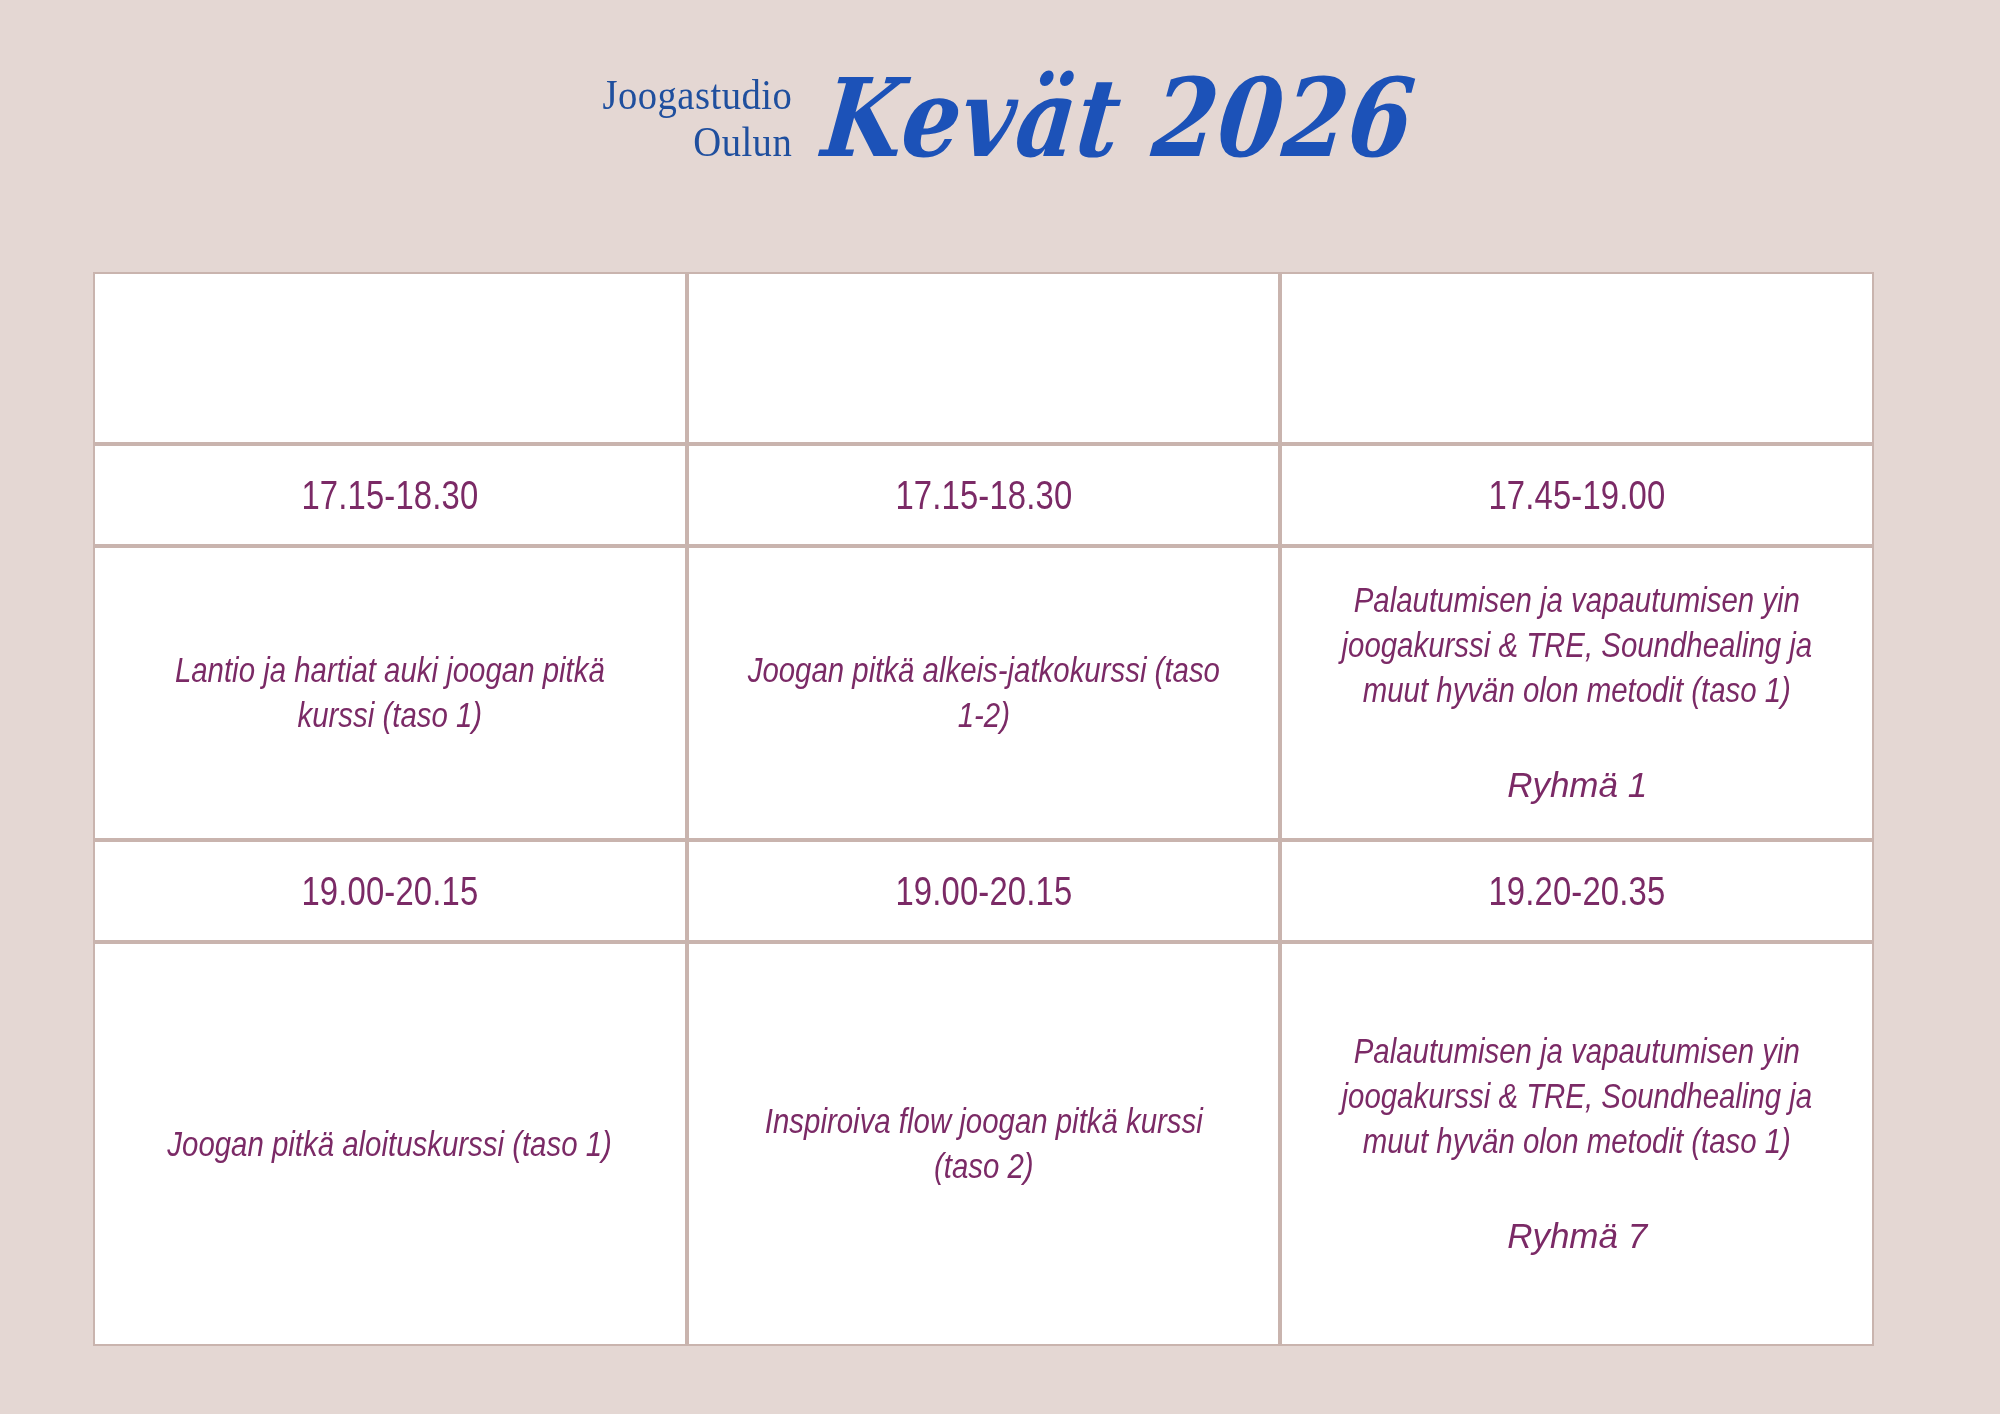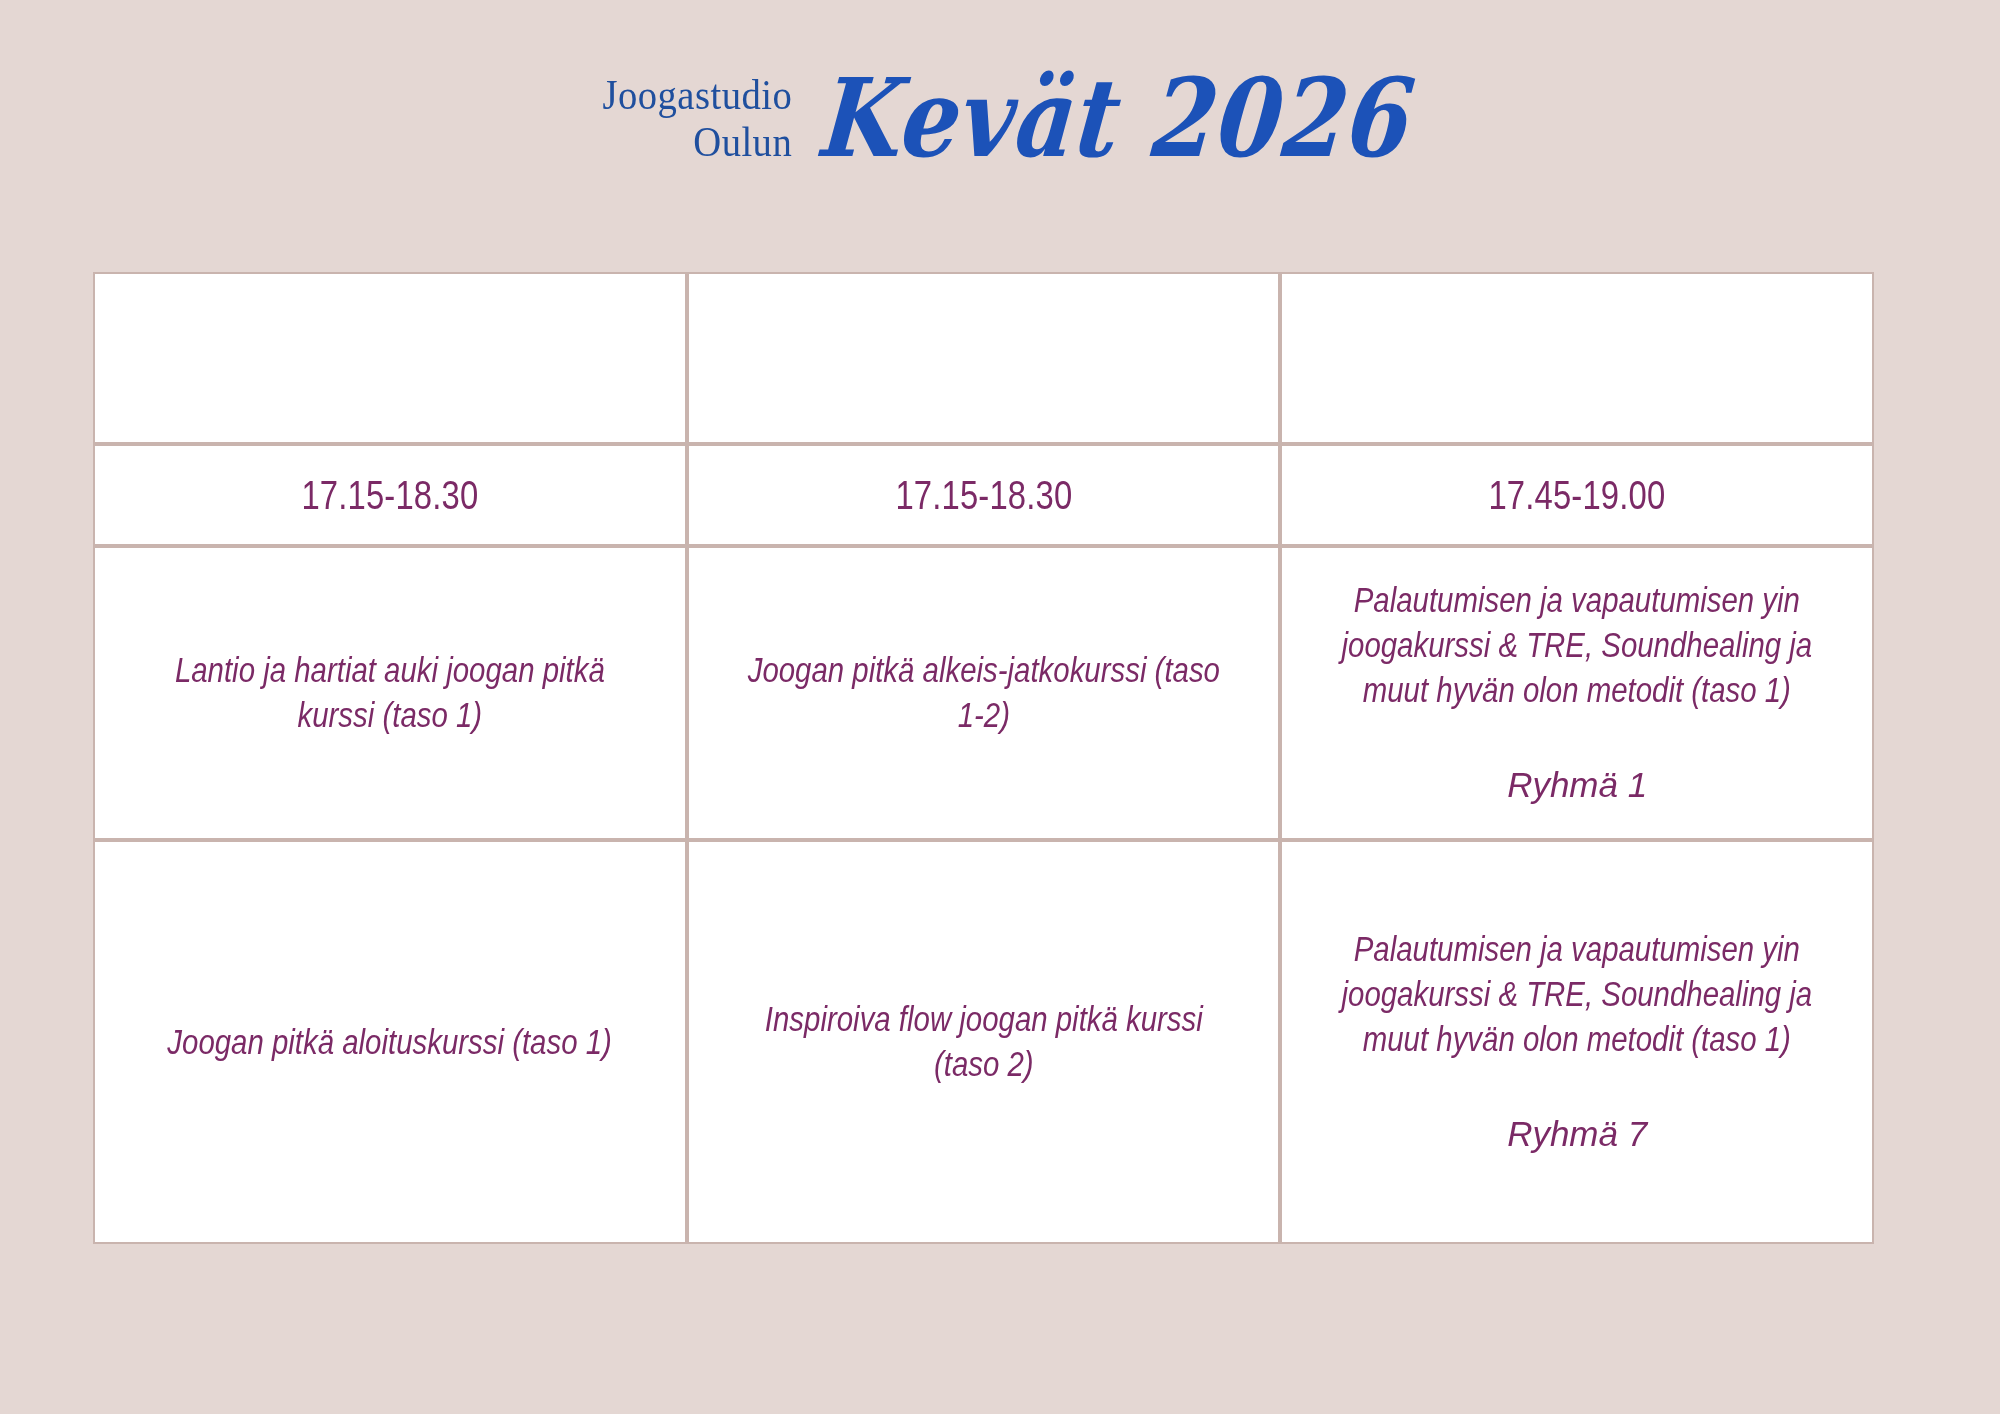--- a/index.html
+++ b/index.html
@@ -188,20 +188,25 @@
         </td>
         <td class="class-cell">
           <span class="inner">Joogan pitkä alkeis-jatkokurssi (taso 1-2)</span>
         </td>
         <td class="class-cell">
           <span class="inner">Palautumisen ja vapautumisen yin joogakurssi &amp; TRE, Soundhealing ja muut hyvän olon metodit (taso 1)</span>
           <span class="group">Ryhmä 1</span>
         </td>
       </tr>
 
+      <tr>
+        <td class="time-cell"><span>19.00-20.15</span></td>
+        <td class="time-cell"><span>19.00-20.15</span></td>
+        <td class="time-cell"><span>19.20-20.35</span></td>
+      </tr>
 
       <tr>
         <td class="class-cell tall">
           <span class="inner">Joogan pitkä aloituskurssi (taso 1)</span>
         </td>
         <td class="class-cell tall">
           <span class="inner">Inspiroiva flow joogan pitkä kurssi (taso 2)</span>
         </td>
         <td class="class-cell tall">
           <span class="inner">Palautumisen ja vapautumisen yin joogakurssi &amp; TRE, Soundhealing ja muut hyvän olon metodit (taso 1)</span>

